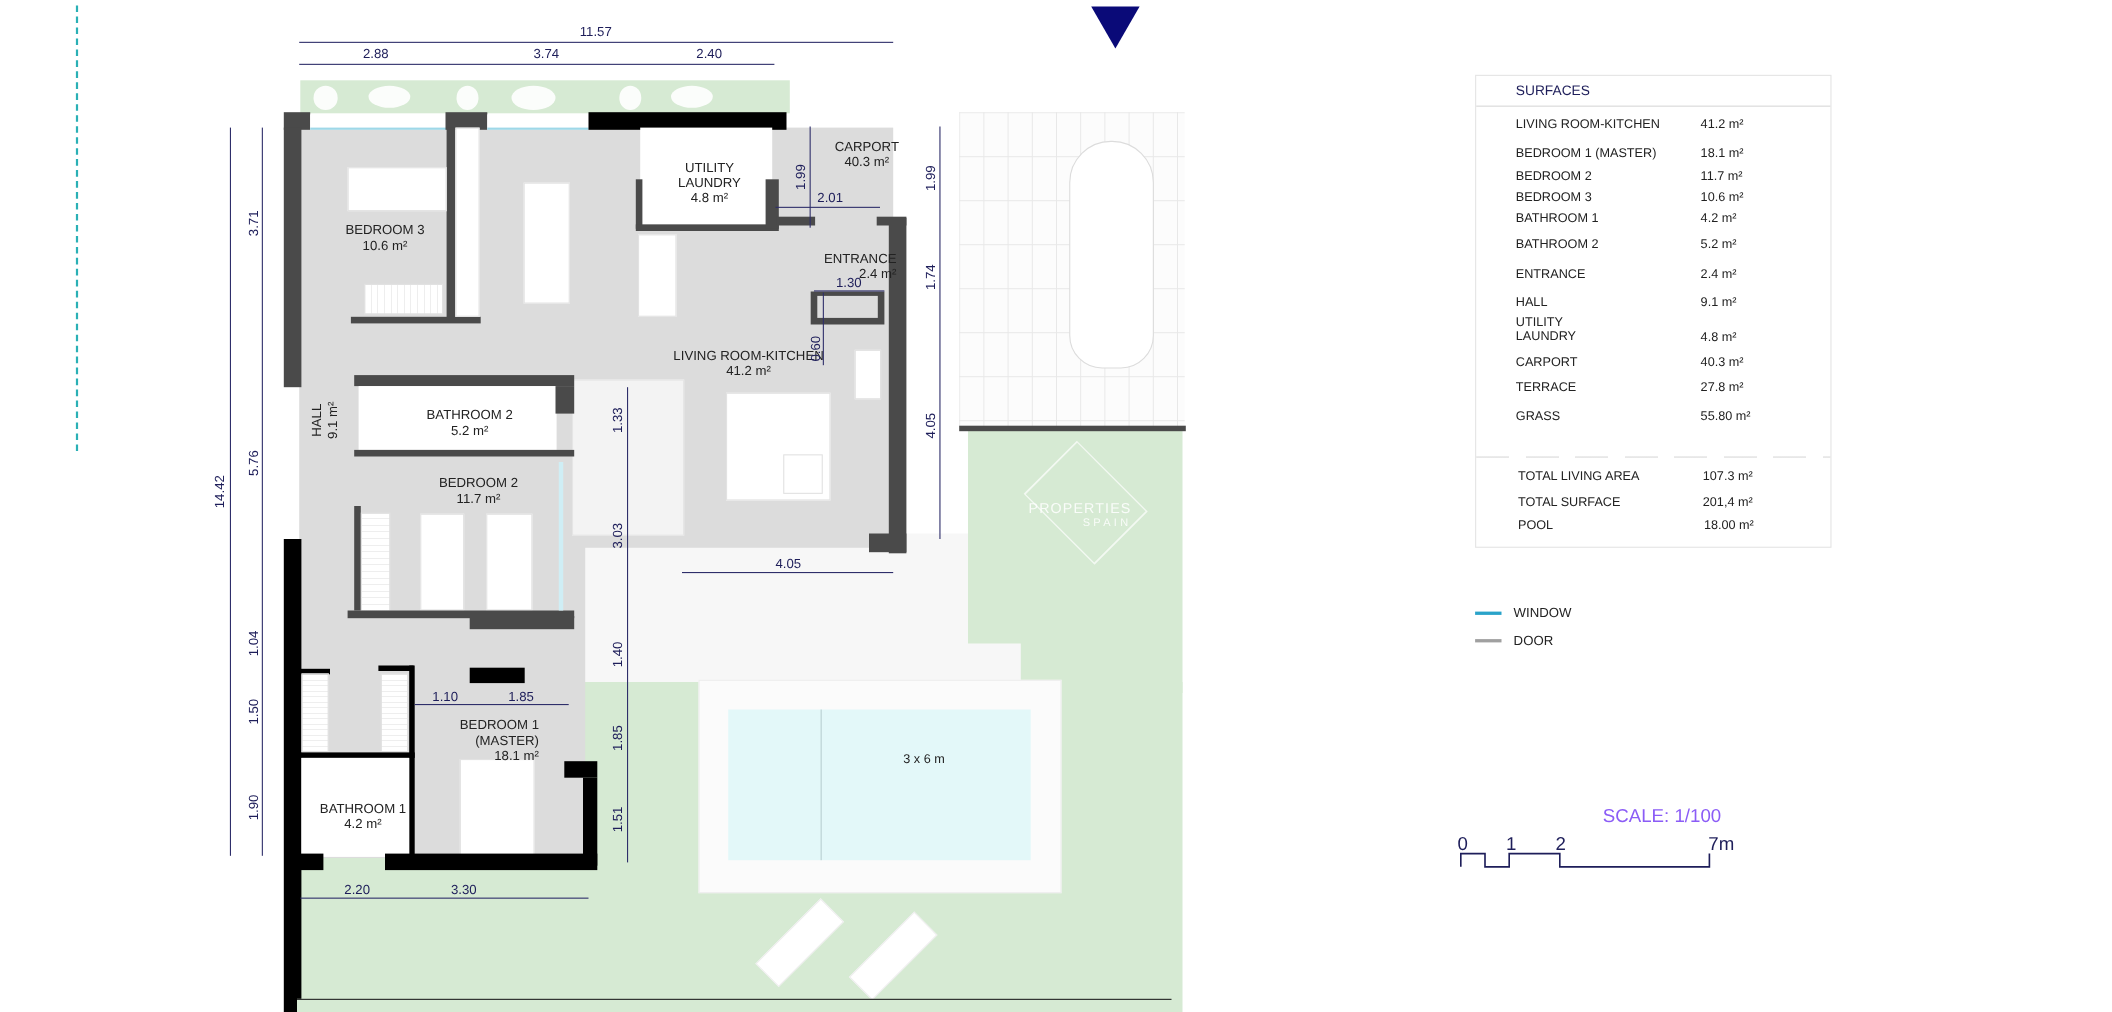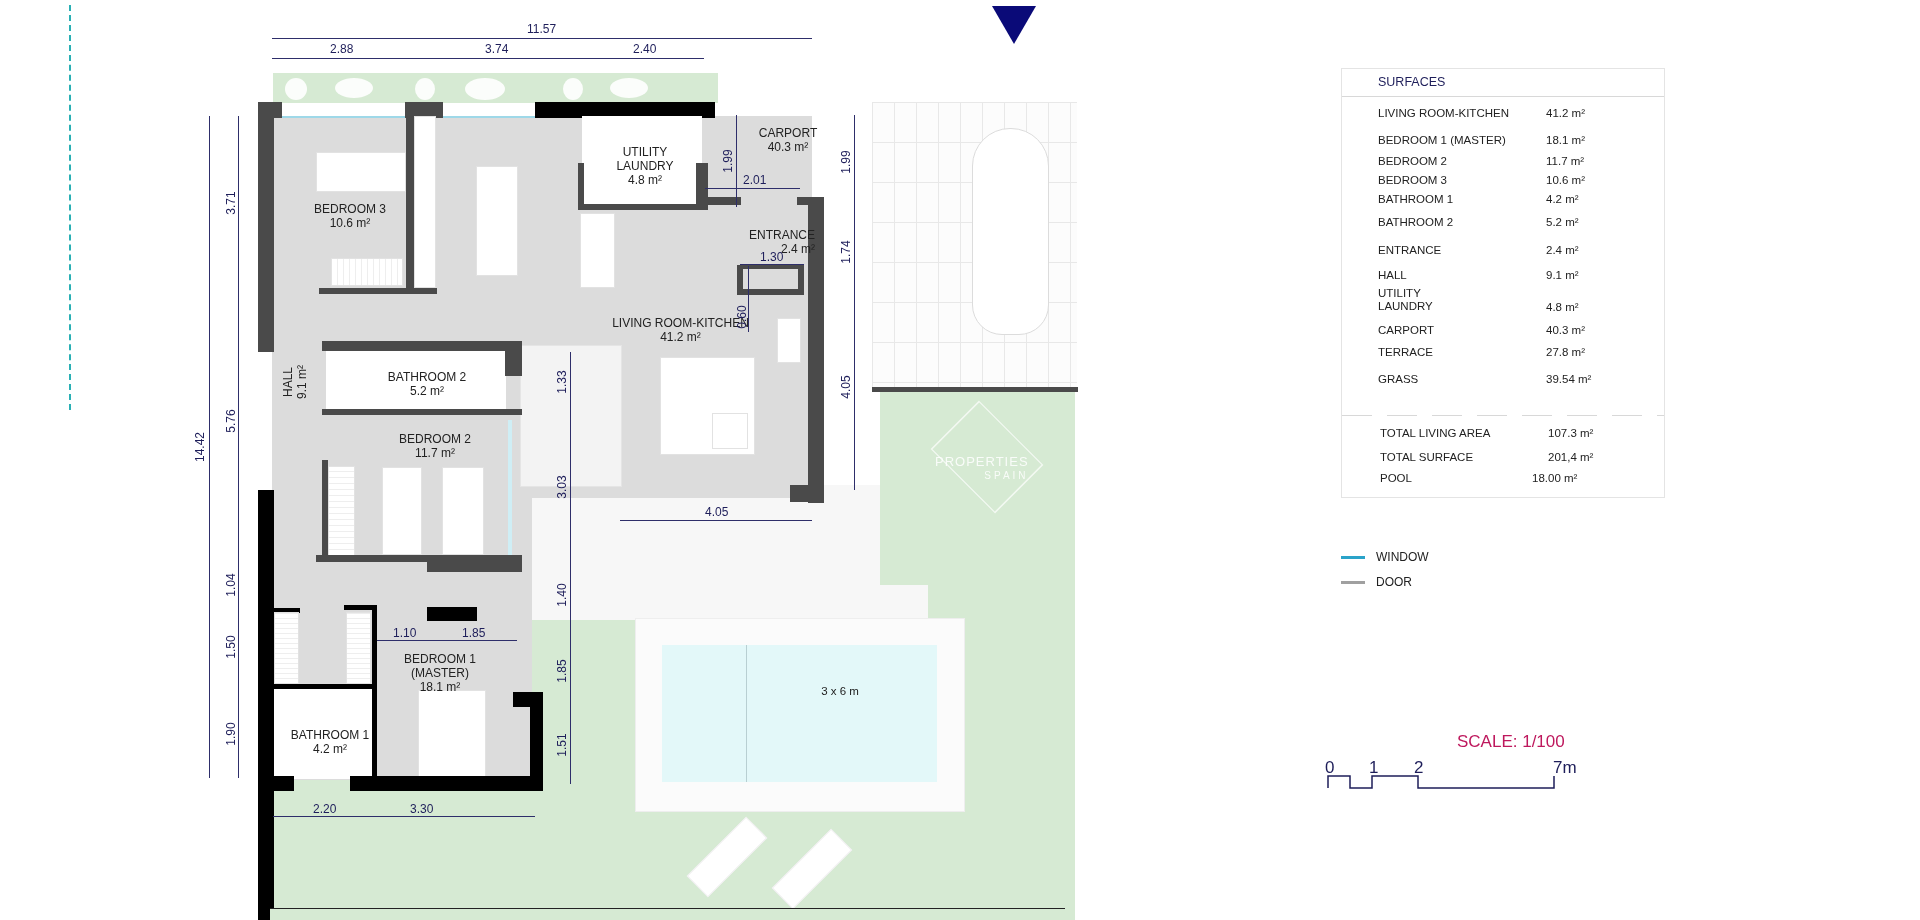--- a/index.html
+++ b/index.html
@@ -21,21 +21,21 @@
   .furn{position:absolute;background:#fff;border:1px solid #e2e2e2;box-sizing:border-box;}
   .hedge{position:absolute;background:#d6ead3;}
   .bush{position:absolute;border-radius:50%;background:#fff;opacity:.9;}
   .carport-grid{background-color:#fcfcfc;background-image:linear-gradient(#e8e8e8 1px,transparent 1px),linear-gradient(90deg,#e8e8e8 1px,transparent 1px);background-size:22px 40px;}
   .table-box{position:absolute;left:1341px;top:68px;width:324px;height:430px;border:1px solid #e4e4e4;box-sizing:border-box;background:#fff;}
   .tbl-row{position:absolute;left:36px;font-size:11.5px;color:#222;}
   .tbl-val{position:absolute;left:204px;font-size:11.5px;color:#222;white-space:nowrap;}
   .tbl-title{position:absolute;left:36px;top:6px;font-size:12.5px;color:#1e1e5a;}
   .legend-line{position:absolute;width:24px;height:3px;}
   .legend-txt{position:absolute;font-size:12px;color:#222;}
-  .scale-txt{position:absolute;font-size:17px;color:#be185d;}
+  .scale-txt{position:absolute;font-size:17px;color:#8b5cf6;}
   .scale-num{position:absolute;font-size:17px;color:#1e1e5a;}
 </style>
 </head>
 <body>
 
 <div class="abs" style="left:69px;top:5px;width:0;height:405px;border-left:2px dashed #2ab0b5;"></div>
 
 <div class="abs" style="left:992px;top:6px;width:0;height:0;border-left:22px solid transparent;border-right:22px solid transparent;border-top:38px solid #0a0a78;"></div>
 
 <div>
@@ -167,21 +167,21 @@
     <div>9.1 m²</div>
   </div>
   <div class="room-label" style="left:372px;top:370px;width:110px;">
     <div>BATHROOM 2</div>
     <div>5.2 m²</div>
   </div>
   <div class="room-label" style="left:385px;top:432px;width:100px;">
     <div>BEDROOM 2</div>
     <div>11.7 m²</div>
   </div>
-  <div class="room-label" style="left:390px;top:652px;width:100px;">
+  <div class="room-label" style="left:390px;top:652px;width:100px;text-align:right;">
     <div>BEDROOM 1</div>
     <div>(MASTER)</div>
     <div>18.1 m²</div>
   </div>
   <div class="room-label" style="left:280px;top:728px;width:100px;">
     <div>BATHROOM 1</div>
     <div>4.2 m²</div>
   </div>
 
   <div class="dim-h" style="left:272px;top:38px;width:540px;"></div>
@@ -255,30 +255,30 @@
   <div class="tbl-row" style="top:218px;line-height:13px;">
     <div>UTILITY</div>
     <div>LAUNDRY</div>
   </div>
   <div class="tbl-val" style="top:232px;">4.8 m²</div>
   <div class="tbl-row" style="top:255px;">CARPORT</div>
   <div class="tbl-val" style="top:255px;">40.3 m²</div>
   <div class="tbl-row" style="top:277px;">TERRACE</div>
   <div class="tbl-val" style="top:277px;">27.8 m²</div>
   <div class="tbl-row" style="top:304px;">GRASS</div>
-  <div class="tbl-val" style="top:304px;">39.54 m²</div>
+  <div class="tbl-val" style="top:304px;">55.80 m²</div>
 
   <div class="abs" style="left:0;top:346px;width:322px;height:1px;background:repeating-linear-gradient(90deg,#d8d8d8 0 30px,transparent 30px 45px);"></div>
 
   <div class="tbl-row" style="top:358px;left:38px;">TOTAL LIVING AREA</div>
   <div class="tbl-val" style="top:358px;left:206px;">107.3 m²</div>
   <div class="tbl-row" style="top:382px;left:38px;">TOTAL SURFACE</div>
   <div class="tbl-val" style="top:382px;left:206px;">201,4 m²</div>
   <div class="tbl-row" style="top:403px;left:38px;">POOL</div>
-  <div class="tbl-val" style="top:403px;left:190px;">18.00 m²</div>
+  <div class="tbl-val" style="top:403px;left:207px;">18.00 m²</div>
 </div>
 
 <div>
   <div class="legend-line" style="left:1341px;top:556px;background:#2aa3c9;"></div>
   <div class="legend-txt" style="left:1376px;top:550px;">WINDOW</div>
   <div class="legend-line" style="left:1341px;top:581px;background:#a0a0a0;"></div>
   <div class="legend-txt" style="left:1376px;top:575px;">DOOR</div>
 </div>
 
 <div>

